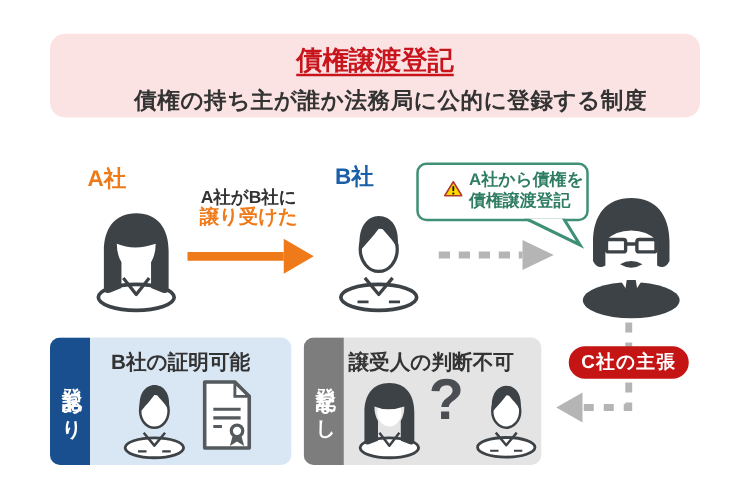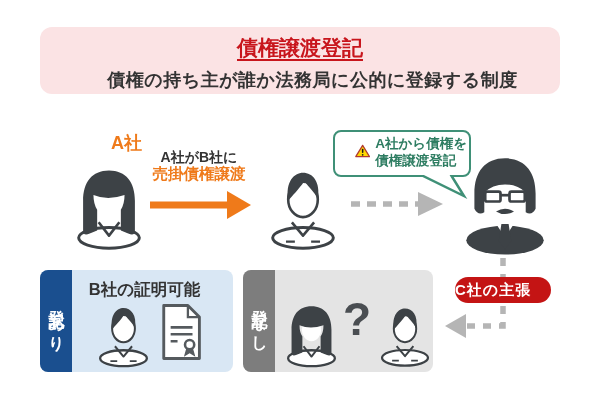--- a/index.html
+++ b/index.html
@@ -12,21 +12,21 @@
   .header{
     left:40px;top:27px;width:520px;height:67px;border-radius:12px;
     background:var(--header_bg);text-align:center;
   }
   .title{
     margin-top:7px;font-size:21px;font-weight:bold;color:var(--title_red);
     text-decoration:underline;text-decoration-thickness:2px;text-underline-offset:4px;
   }
   .subtitle{margin-top:6px;font-size:18px;font-weight:bold;color:var(--text_dark);letter-spacing:.5px;margin-left:25px;}
   
-  .actor-label{font-size:18px;font-weight:bold;text-align:right;width:72px;}
+  .actor-label{font-size:18px;font-weight:bold;text-align:left;width:72px;}
   .lab-a{left:70px;top:131px;color:var(--orange);}
   .lab-b{left:268px;top:129px;color:var(--blue);}
   .lab-c{left:474px;top:128px;color:var(--green);}
   
   .transfer-caption{left:140px;top:149px;width:118px;text-align:center;line-height:1.15;}
   .transfer-caption .l1{font-size:14px;font-weight:bold;color:var(--text_dark);}
   .transfer-caption .l2{font-size:15.5px;font-weight:bold;color:var(--orange);}
   
   .bubble{
     left:333px;top:130px;width:138px;height:47px;background:#fff;
@@ -47,21 +47,21 @@
   .tab-reg{background:var(--navy);}
   .tab-unreg{background:var(--gray_tab);}
   .bbox-heading{position:absolute;left:26px;top:9px;font-size:16.5px;font-weight:bold;color:var(--text_dark);text-align:center;}
   .head-reg{width:157px;}
   .head-unreg{width:152px;}
   .qmark{position:absolute;left:96px;top:22px;width:36px;text-align:center;font-size:46px;font-weight:bold;color:#4a4e52;}
   
   .badge{
     left:455px;top:277px;width:96px;height:26px;border-radius:13px;
     background:var(--badge_red);color:#fff;font-size:15px;font-weight:bold;
-    text-align:left;line-height:26px;letter-spacing:1px;
+    text-align:center;line-height:26px;letter-spacing:1px;
   }
 </style>
 </head>
 <body>
 
 <svg width="0" height="0" style="position:absolute" aria-hidden="true">
   <defs>
     <g id="sym-woman">
       <ellipse cx="50" cy="94" rx="41" ry="14" style="fill:#fff;stroke:var(--figure_dark);stroke-width:4"></ellipse>
       <ellipse cx="50" cy="44" rx="17" ry="20" style="fill:#fff"></ellipse>
@@ -99,34 +99,35 @@
 </svg>
 
 <div class="stage">
 
   <div class="abs header">
     <div class="title">債権譲渡登記</div>
     <div class="subtitle">債権の持ち主が誰か法務局に公的に登録する制度</div>
   </div>
 
   <div class="abs actor-label lab-a">A社</div>
+  <div class="abs actor-label lab-b">B社</div>
 
   <svg class="abs" style="left:72px;top:157px" width="74" height="104" viewBox="0 0 100 110">
       <use href="#sym-woman"></use>
     </svg>
   <svg class="abs" style="left:266px;top:157px" width="74" height="104" viewBox="0 0 100 110">
       <use href="#sym-man"></use>
     </svg>
   <svg class="abs" style="left:460px;top:156px" width="90" height="100" viewBox="0 0 100 110">
       <use href="#sym-cman"></use>
     </svg>
 
   <div class="abs transfer-caption">
     <div class="l1">A社がB社に</div>
-    <div class="l2">売掛債権譲渡</div>
+    <div class="l2">譲り受けた</div>
   </div>
   <svg class="abs" style="left:148px;top:189px" width="104" height="32" viewBox="0 0 104 32">
     <line x1="2" y1="16" x2="79" y2="16" style="stroke:var(--orange);stroke-width:7"></line>
     <polygon points="79,2 79,30 103,16" style="fill:var(--orange)"></polygon>
   </svg>
 
   <svg class="abs" style="left:348px;top:191px" width="100" height="28" viewBox="0 0 100 28">
     <line x1="3" y1="13" x2="70" y2="13" style="stroke:var(--dash_gray);stroke-width:5.5;stroke-dasharray:9 7"></line>
     <polygon points="70,1 70,25 95,13" style="fill:var(--dash_gray)"></polygon>
   </svg>
@@ -160,20 +161,21 @@
     <svg style="position:absolute;left:55px;top:32px" width="57" height="68" viewBox="0 0 100 110">
         <use href="#sym-man"></use>
       </svg>
     <svg style="position:absolute;left:118px;top:30px" width="46" height="64" viewBox="0 0 80 100">
         <use href="#sym-doc"></use>
       </svg>
   </div>
 
   <div class="abs bbox bbox-unreg">
     <div class="tab tab-unreg">登記なし</div>
+    <div class="bbox-heading head-unreg">譲受人の判断不可</div>
     <svg style="position:absolute;left:40px;top:31px" width="57" height="70" viewBox="0 0 100 110">
         <use href="#sym-woman"></use>
       </svg>
     <div class="qmark">?</div>
     <svg style="position:absolute;left:134px;top:31px" width="56" height="70" viewBox="0 0 100 110">
         <use href="#sym-man"></use>
       </svg>
   </div>
 
 </div>

